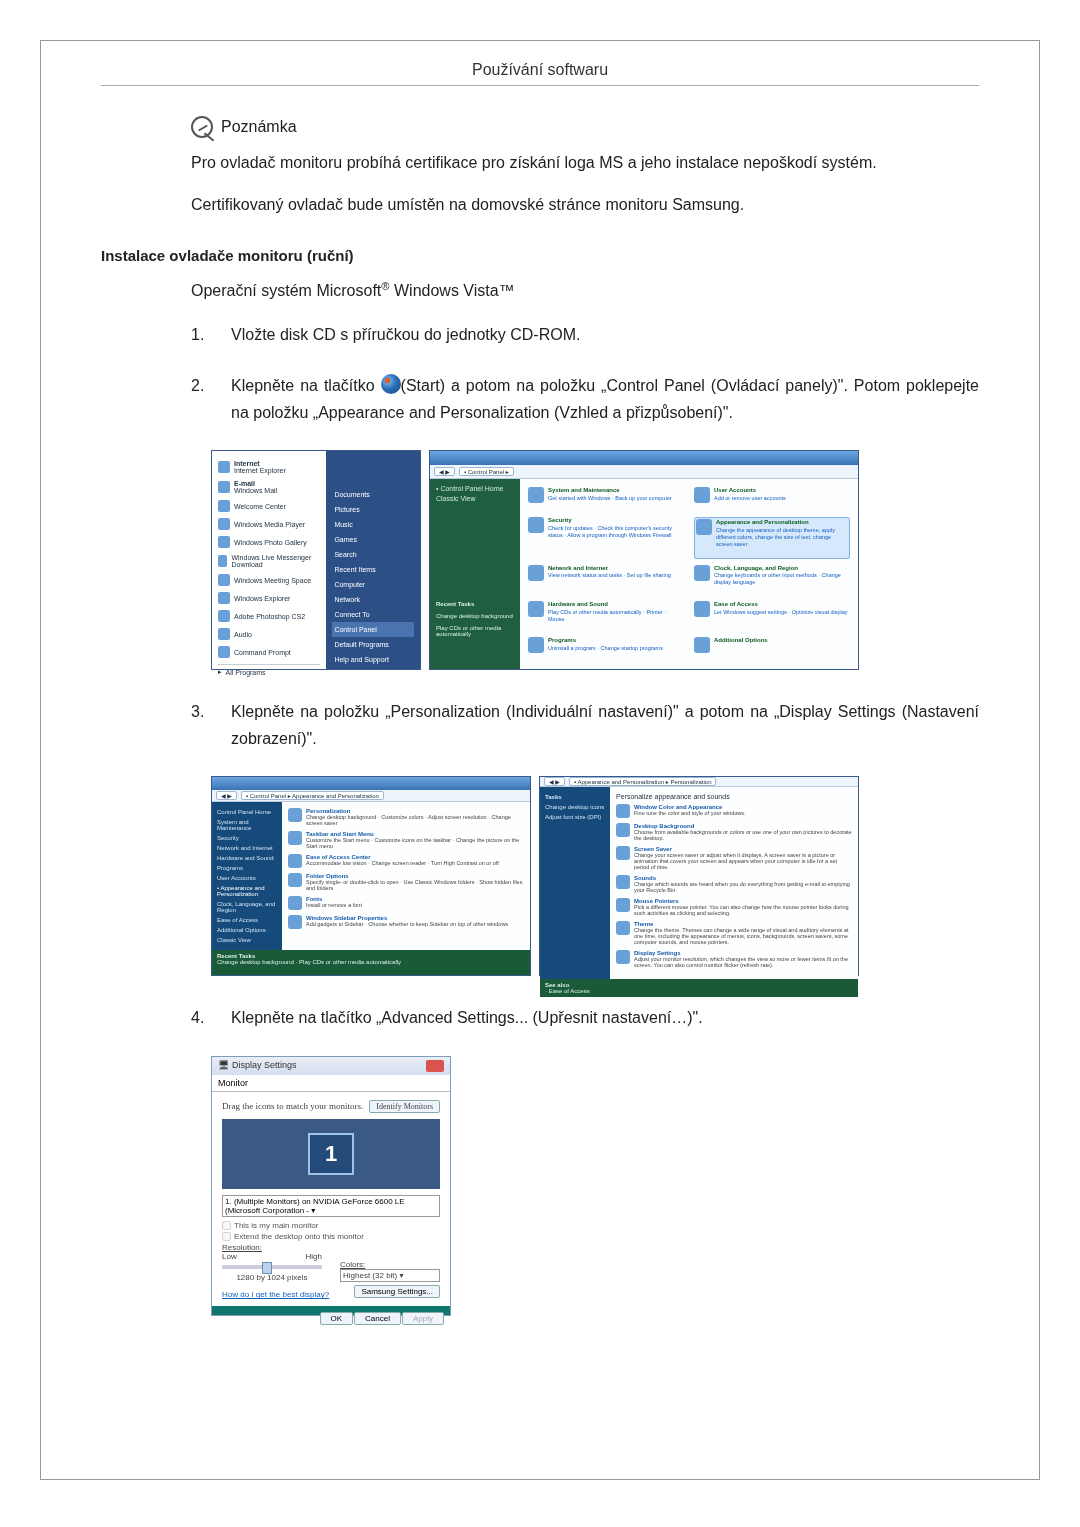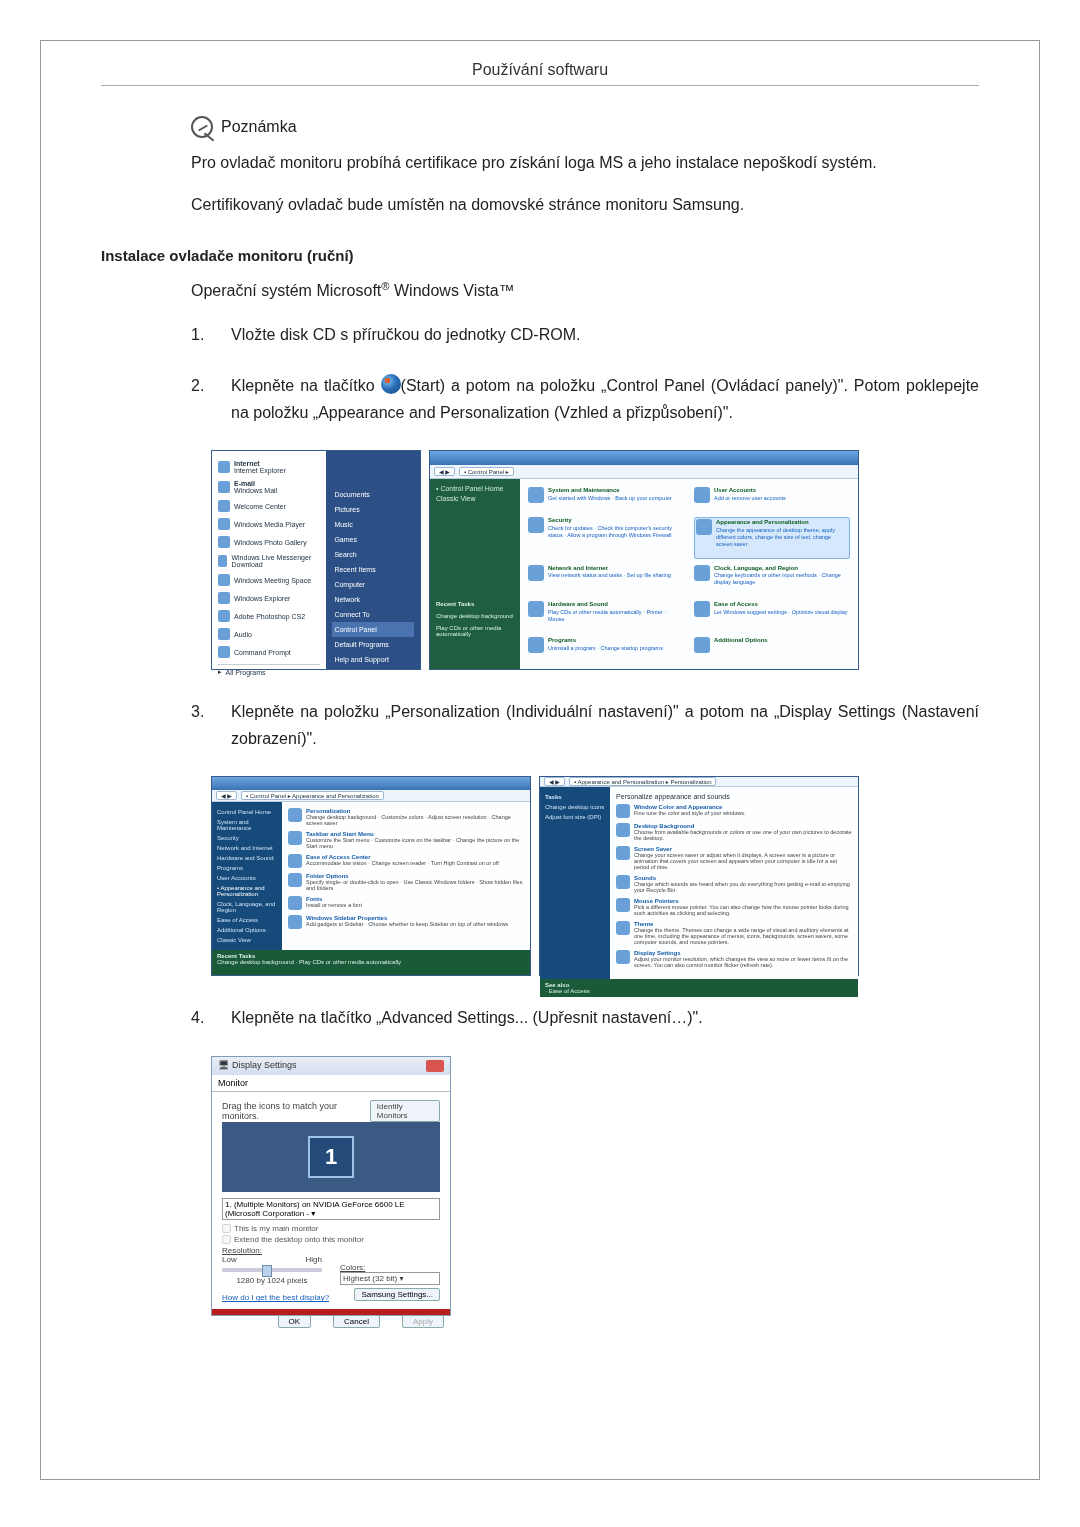--- a/index.html
+++ b/index.html
@@ -206,45 +206,45 @@
     .pers-main{ flex:1; background:#fdfeff; padding:6px;}
     .pers-item{ display:flex; gap:4px; margin-bottom:5px; font-size:6px; color:#155aa8;}
     .pers-item .pic{ width:14px;height:14px;background:#6aa0d8;border-radius:3px;flex-shrink:0;}
     .pers-item .desc{ color:#444; font-size:5.5px;}
     .pers-foot{ height:28px; background:#1b5a38; padding:3px 5px; font-size:6px; color:#d8f0e4;}
     
     .shot-disp {
       width: 240px;
       height: 260px;
       margin-left: 0;
-      background:#b91c1c;
+      background:#0f766e;
       border:1px solid #7f9db9;
       display:flex; flex-direction:column;
       font-size:9px;
     }
     .disp-title{ background:linear-gradient(#e9eef6,#d3deee); padding:3px 6px; font-size:9px; color:#333; display:flex; justify-content:space-between;}
     .disp-title .x{ width:18px;height:12px;background:#d9534f;border-radius:2px;}
     .disp-tab{ padding:3px 6px; border-bottom:1px solid #bbb; font-size:9px; background:#fff;}
     .disp-body{ flex:1; padding:8px 10px; background:#fff;}
-    .disp-drag{ font-size:9px; color:#444; display:flex; justify-content:space-between; align-items:center; }
+    .disp-drag{ font-size:9px; color:#444; display:flex; justify-content:space-between; align-items:center; margin-bottom:6px;font-family:Liberation Serif, serif;}
     .disp-btn{ border:1px solid #8aa; background:#eef4fa; padding:1px 6px; font-size:8px; border-radius:2px;}
     .mon-box{ width:100%; height:70px; background:#3a5a83; display:flex; align-items:center; justify-content:center; margin-bottom:6px;}
     .mon{ width:46px;height:42px;background:#234a78;border:2px solid #9ec2e8;display:flex;align-items:center;justify-content:center;color:#fff;font-size:22px;font-weight:bold;}
     .disp-sel{ width:100%; border:1px solid #999; font-size:8px; padding:1px 2px; margin-bottom:4px;}
     .chkline{ font-size:8px; color:#555; margin-bottom:2px;}
     .chkline input{ width:9px;height:9px; vertical-align:middle; margin-right:3px;}
     .res-row{ display:flex; gap:18px; align-items:flex-end;}
     .res-col{ flex:1; font-size:8px; color:#444;}
     .slider{ height:4px; background:#ccd; margin:4px 0; position:relative;}
     .slider::after{ content:""; position:absolute; left:40%; top:-3px; width:8px;height:10px;background:#bcd2ea;border:1px solid #6a8fb5;}
     .res-val{ text-align:center; font-size:8px; color:#444;}
     .colsel{ width:100%; border:1px solid #999; font-size:8px; padding:1px 2px;}
     .disp-link{ font-size:8px; color:#1560c0; text-decoration:underline; margin-top:8px; display:inline-block;}
     .disp-adv{ display:flex; justify-content:flex-end; margin-top:-14px;}
-    .disp-foot{ display:flex; justify-content:flex-end; gap:22px; padding:6px;}
+    .disp-foot{ display:flex; justify-content:flex-end; gap:1px; padding:6px;}
     .disp-foot .b{ border:1px solid #8aa; background:#eef4fa; padding:1px 10px; font-size:8px; border-radius:2px;}
     sup { font-size: 0.7em; }
   </style>
 </head>
 <body>
 
 <div class="page">
   <div class="page-header">Používání softwaru</div>
 
   <div class="note-block">

